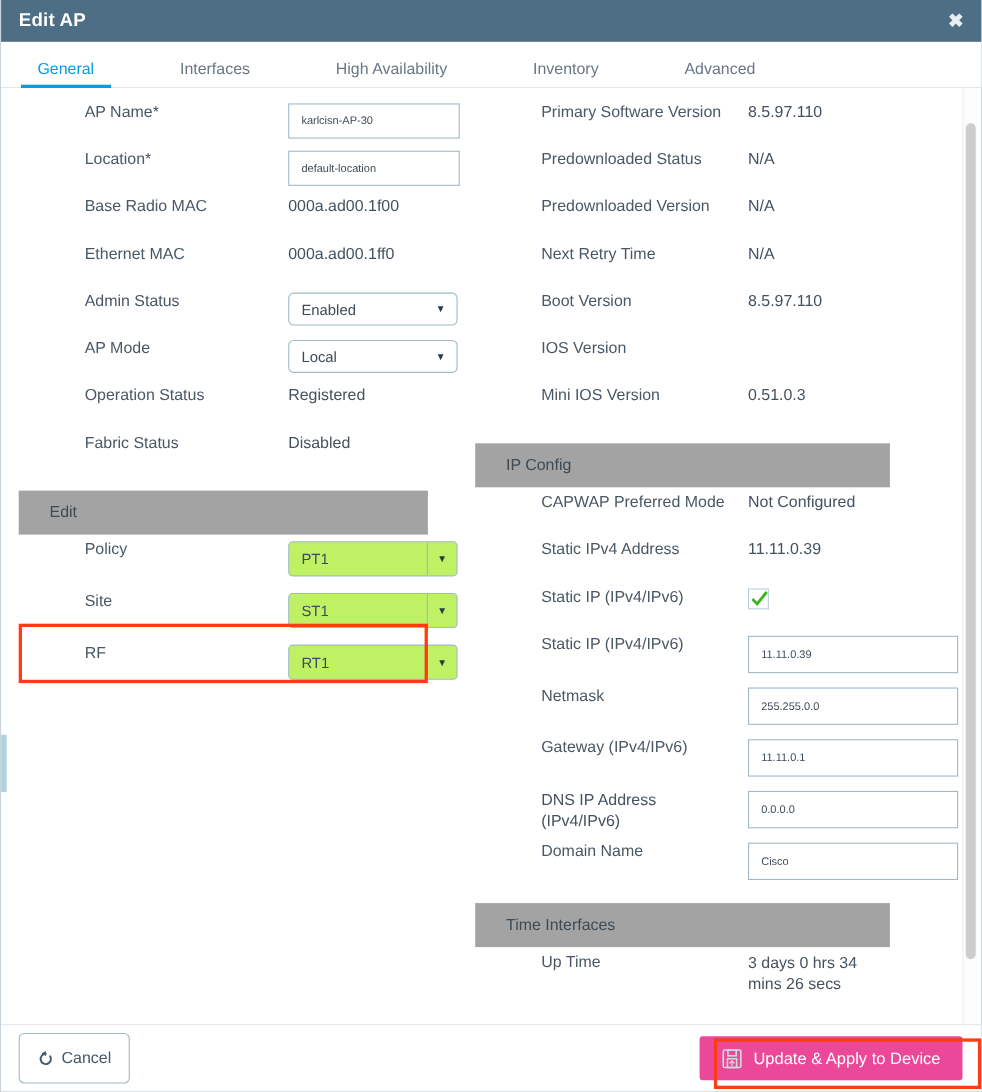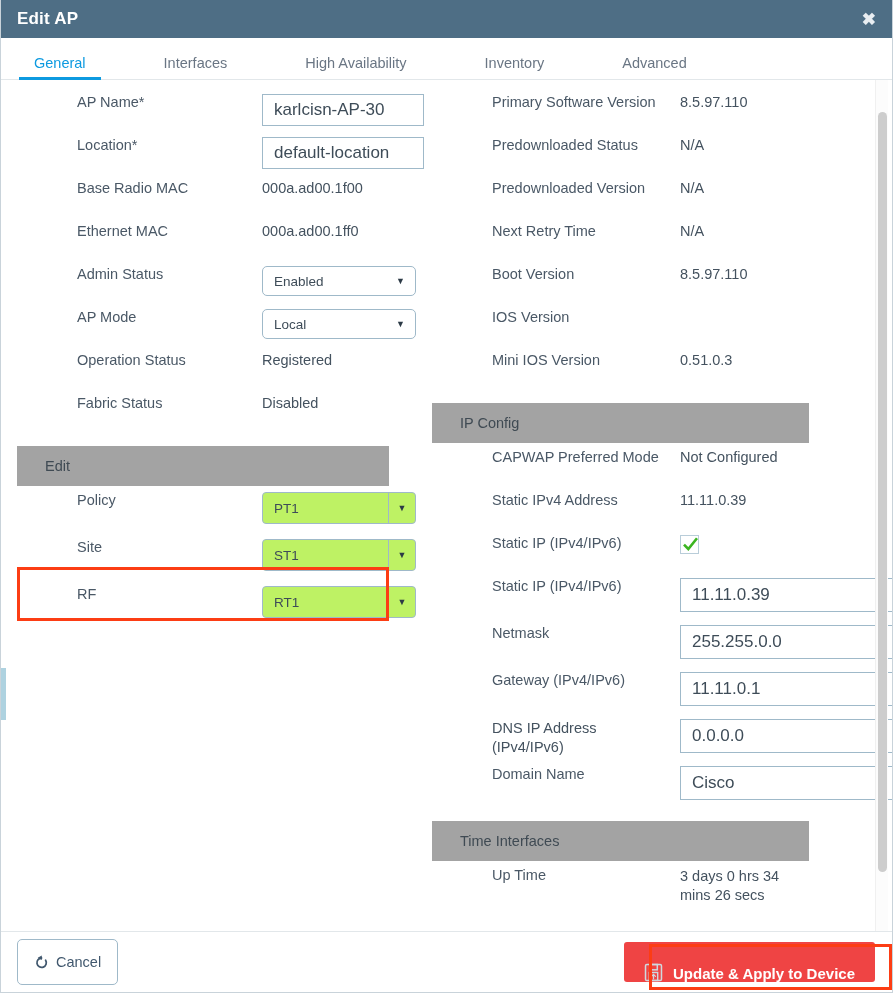--- a/index.html
+++ b/index.html
@@ -98,21 +98,21 @@
     font-size: 14.5px;
     color: #44525f;
   }
   .val.two-line { line-height: 1.28; }
 
   
   .txt {
     width: 162px; height: 32px;
     border: 1px solid #9fb9c9;
     background: #fff;
-    font-size: 17px; color: #3e4c58;
+    font-size: 10px; color: #3e4c58;
     padding: 0 11px;
     font-family: "Liberation Sans", sans-serif;
     outline: none;
   }
   .col-right .txt { width: 230px; height: 34px; }
 
   
   .sel {
     position: relative;
     width: 162px; height: 30px;
@@ -222,26 +222,26 @@
   .btn-cancel {
     display: inline-flex; align-items: center; gap: 7px;
     height: 46px; padding: 0 16px;
     border: 1px solid #9fb9c9; border-radius: 5px;
     background: #fff;
     font-size: 14.5px; color: #41586e;
     cursor: pointer;
     font-family: "Liberation Sans", sans-serif;
   }
   .btn-update {
-    display: inline-flex; align-items: flex-end; gap: 10px;
+    display: inline-flex; align-items: center; gap: 10px;
     height: 40px; padding: 0 20px;
     border: none; border-radius: 3px;
-    background: #ef4444;
+    background: #ec4899;
     font-size: 15px; color: #ffffff;
-    font-weight: bold;
+    font-weight: normal;
     cursor: pointer;
     font-family: "Liberation Sans", sans-serif;
     margin-right: 1px;
   }
   .ico { display: inline-flex; align-items: center; }
 </style>
 </head>
 <body>
 
 <div class="modal">

